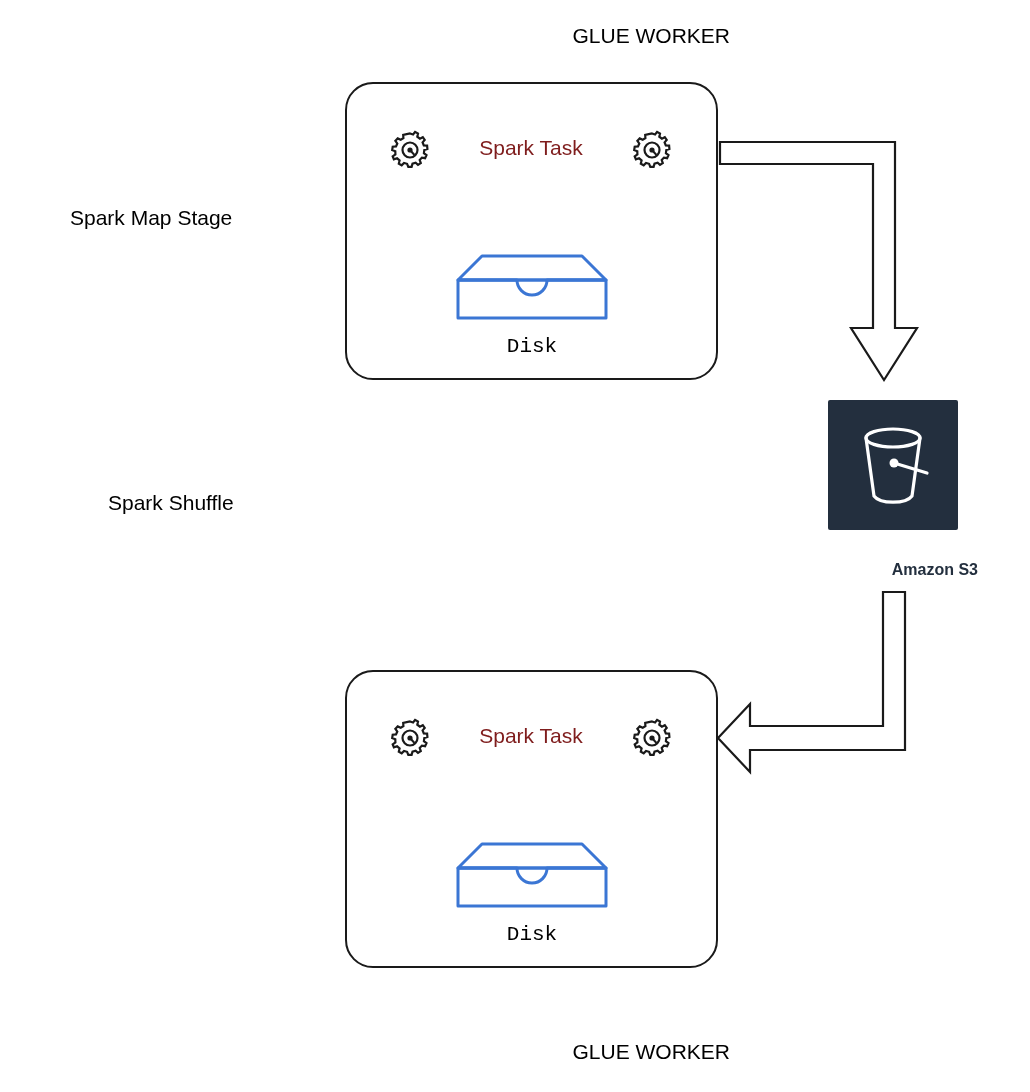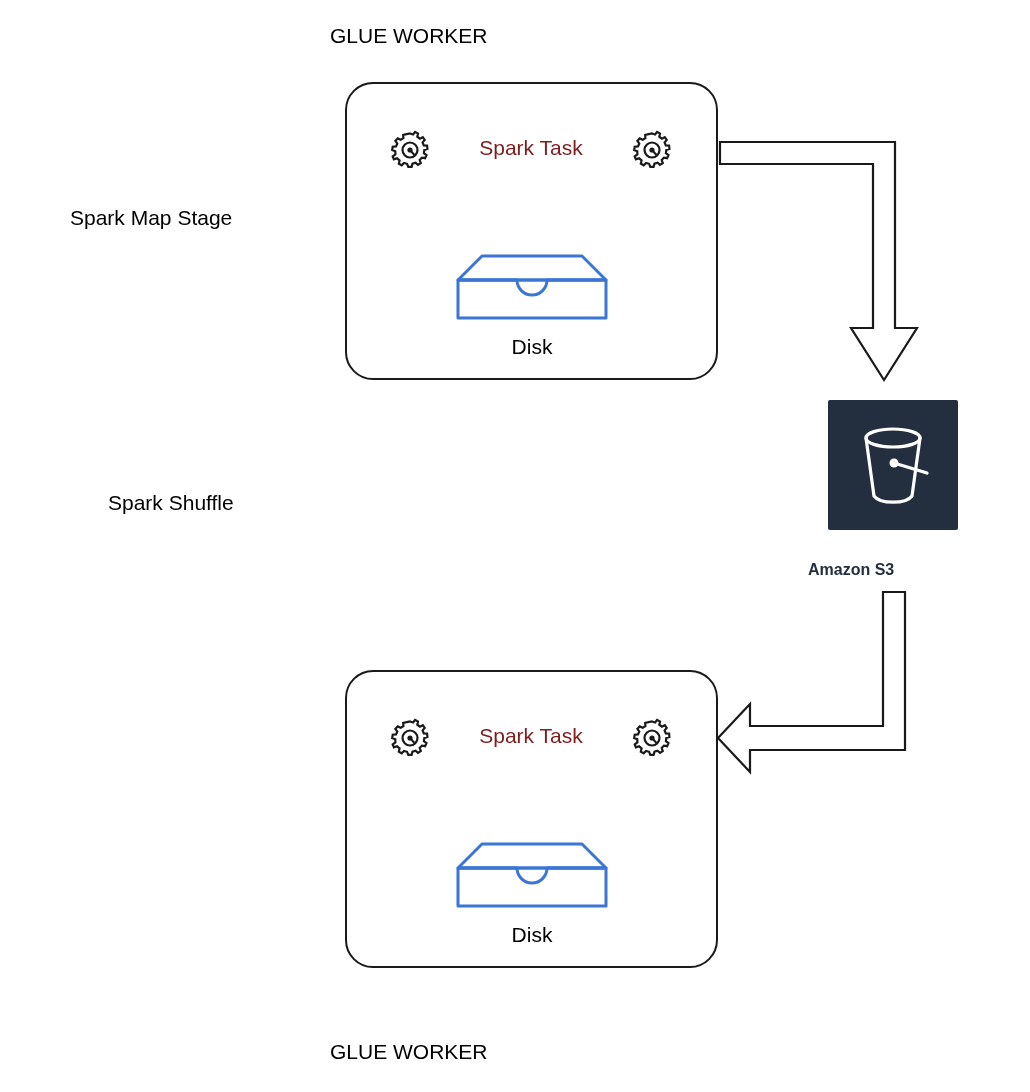--- a/index.html
+++ b/index.html
@@ -19,53 +19,54 @@
     background: #ffffff;
   }
   .abs { position: absolute; }
 
   .label {
     font-size: 21px;
     color: #000000;
     white-space: nowrap;
   }
   .label-center {
-    text-align: left;
+    text-align: right;
   }
 
   .worker-box {
     border: 2px solid #1a1a1a;
     border-radius: 28px;
     background: #ffffff;
     box-sizing: border-box;
   }
 
   .task-label {
     font-size: 21px;
     color: #7f1d1d;
     text-align: center;
     white-space: nowrap;
   }
   .disk-label {
     font-size: 21px;
     color: #000000;
     text-align: center;
     white-space: nowrap;
+    font-family: Liberation Mono, monospace;
   }
 
   .s3-tile {
     background: #232f3e;
     border-radius: 2px;
   }
   .s3-caption {
     font-size: 16px;
     font-weight: bold;
     color: #232f3e;
     white-space: nowrap;
-    text-align: left;
+    text-align: right;
   }
 
   svg { display: block; overflow: visible; }
 </style>
 </head>
 <body>
 
 <div id="stage">
 
   <div class="abs label label-center" style="left:330px; top:24px; width:400px;">GLUE WORKER</div>

